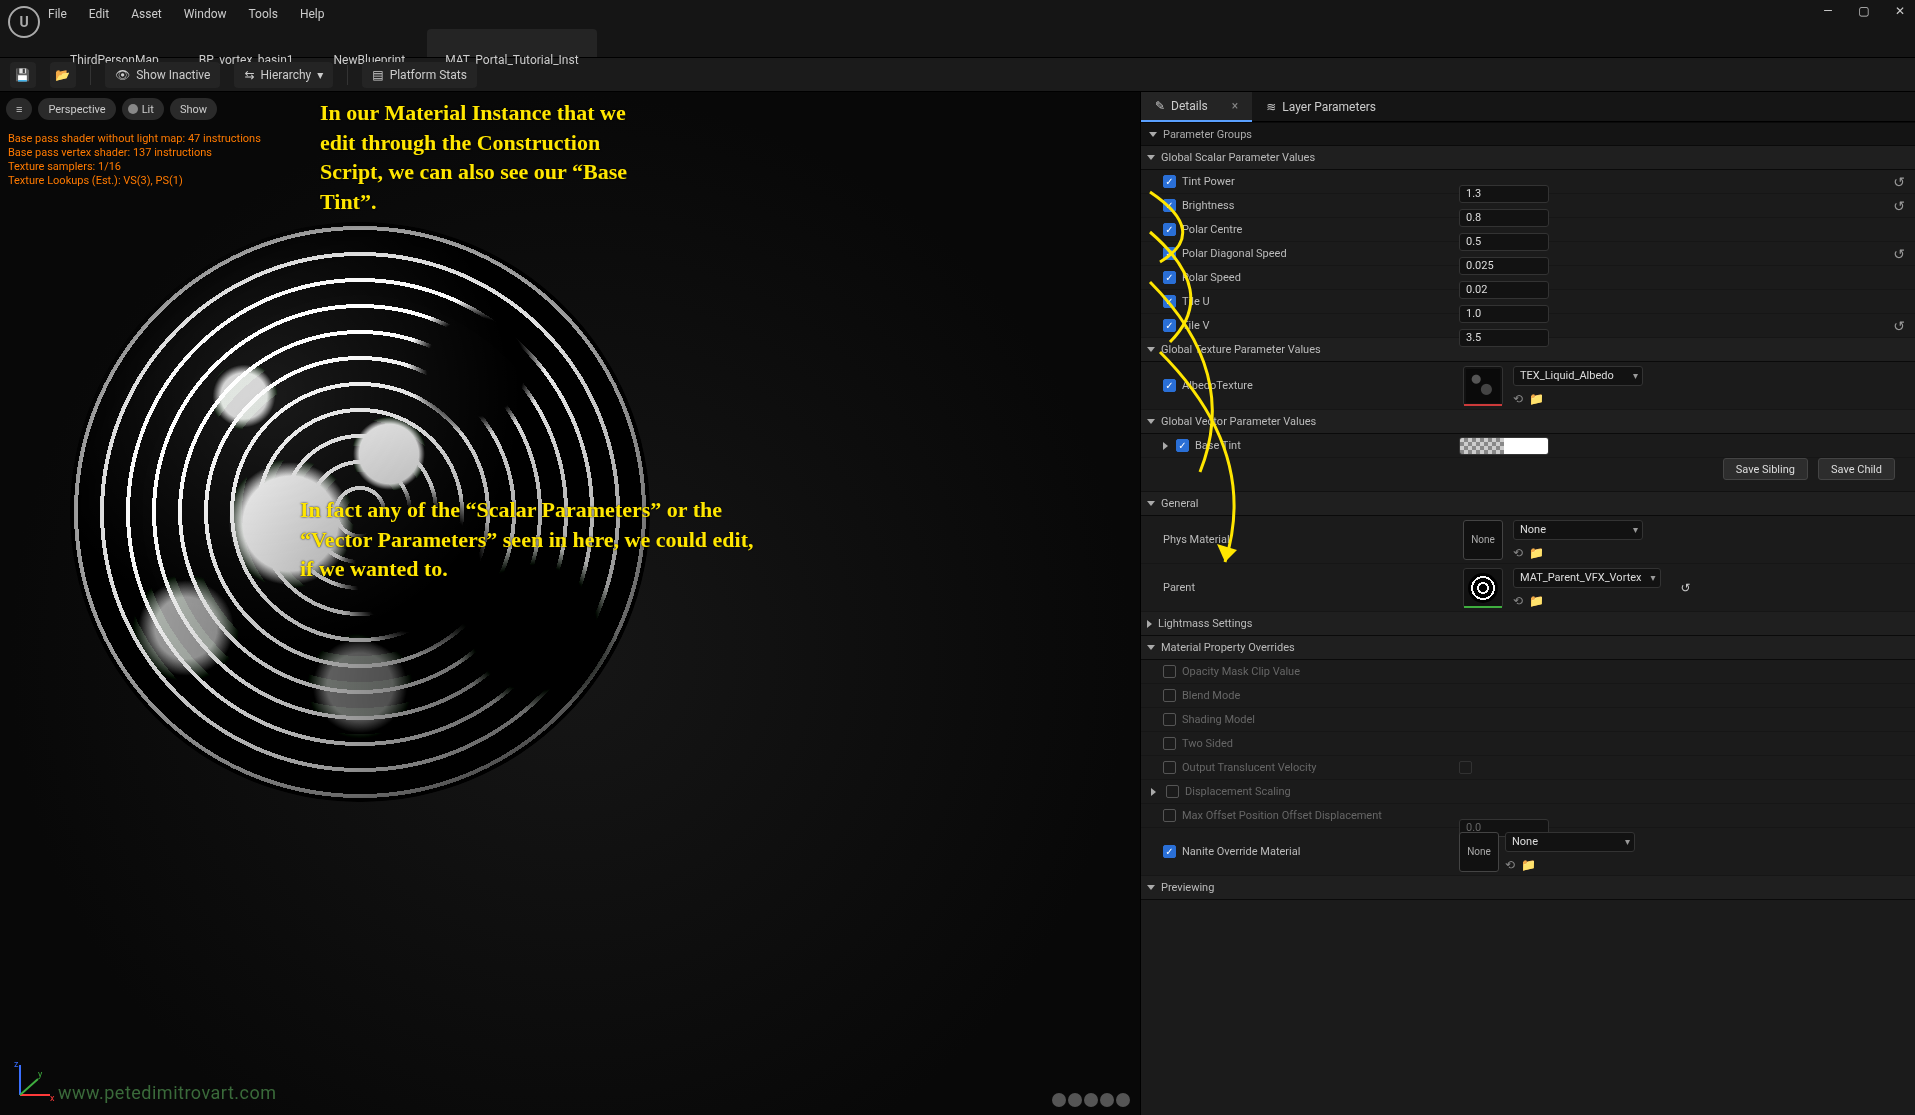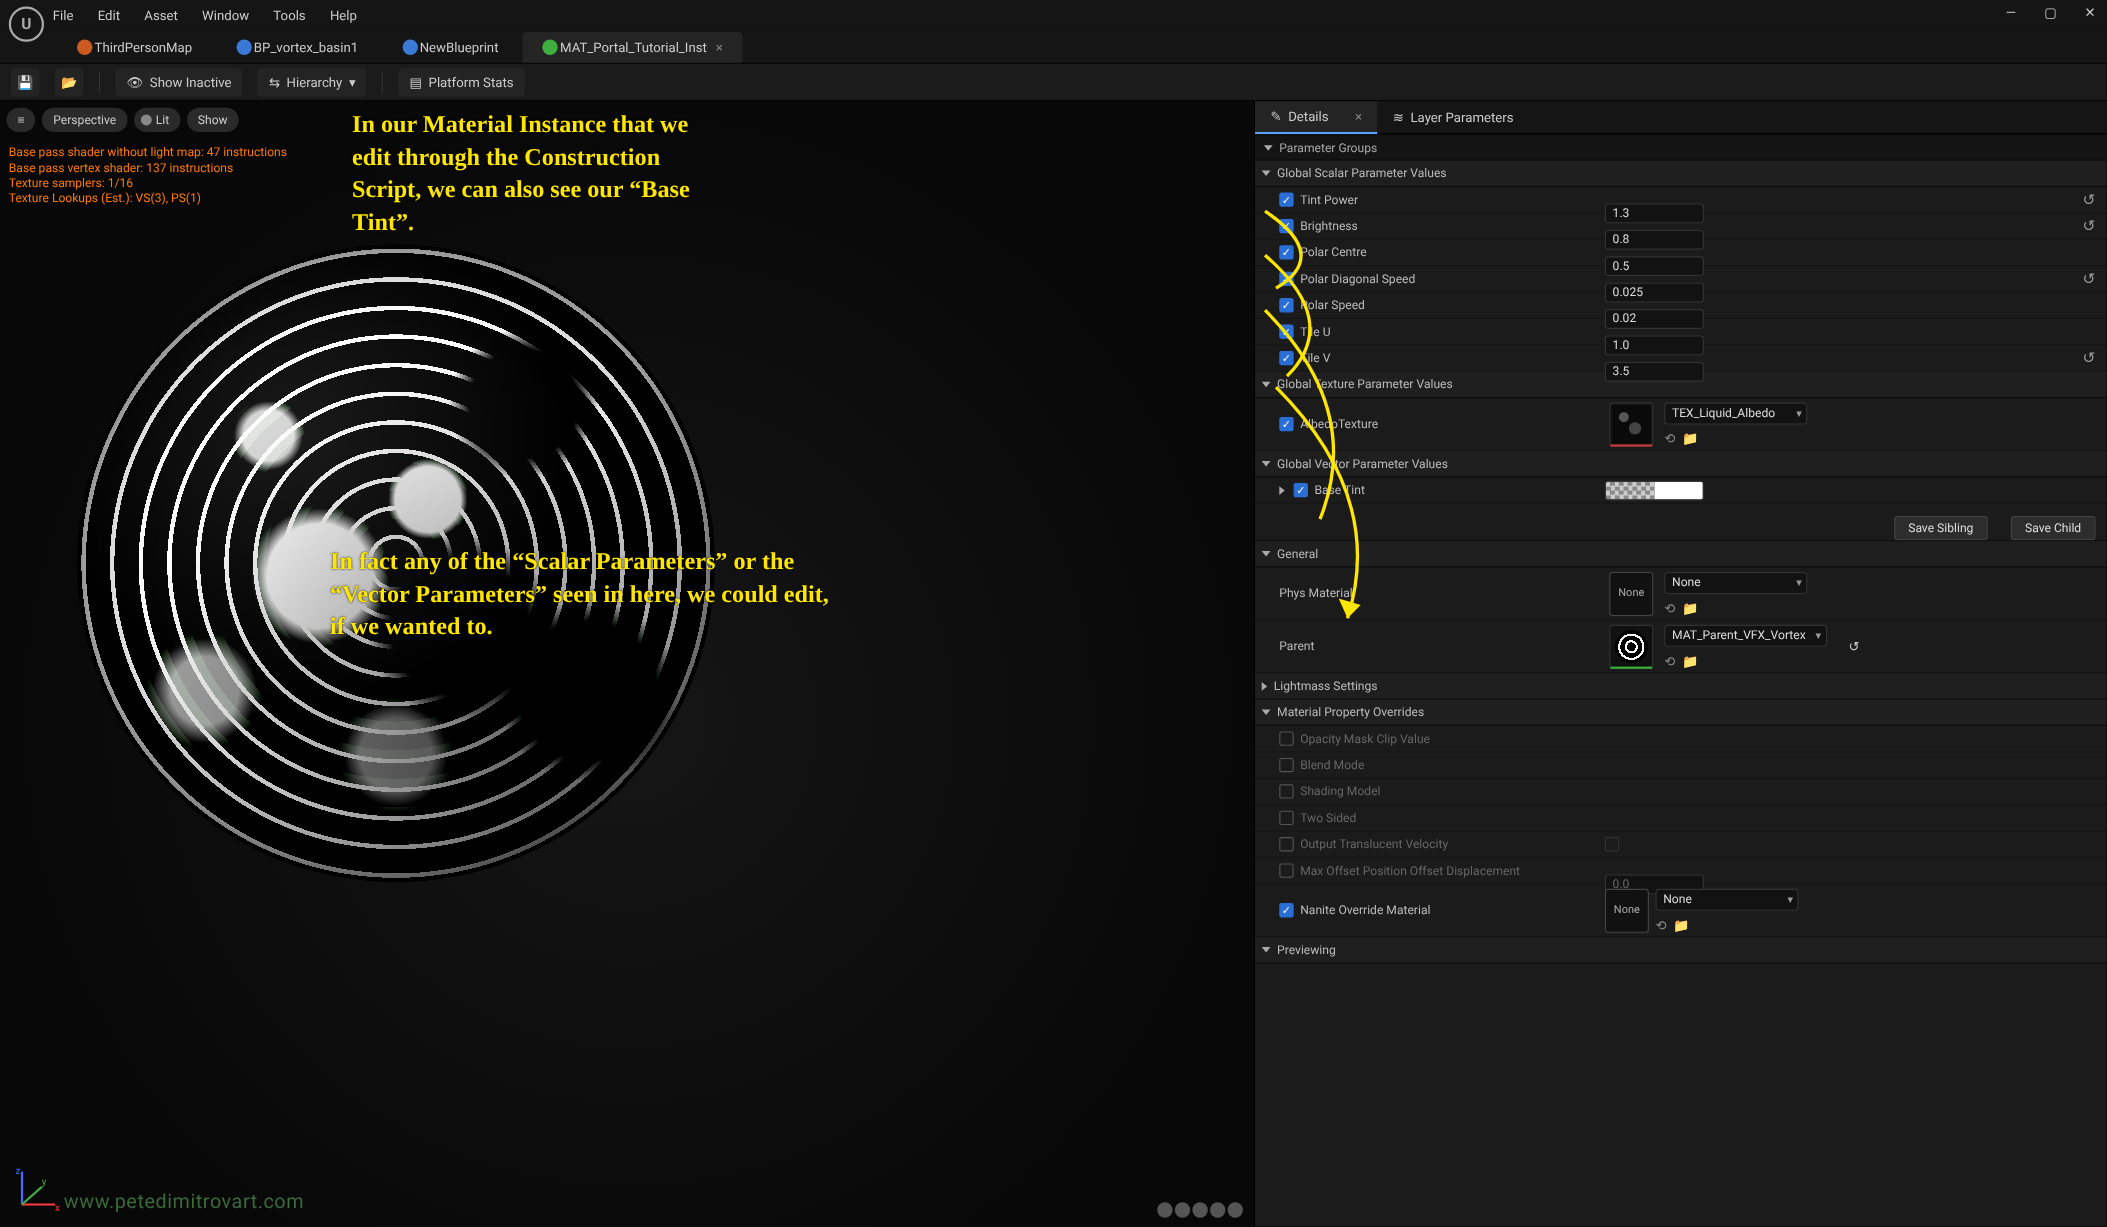--- a/index.html
+++ b/index.html
@@ -3,21 +3,21 @@
 <meta charset="utf-8">
 <style>
   * { box-sizing: border-box; margin:0; padding:0; font-family: "Segoe UI", "Roboto", sans-serif; }
   body { background:#0f0f0f; color:#c8c8c8; width:1915px; height:1115px; overflow:hidden; position:relative; font-size:12px; }
   .menubar { height:28px; background:#151515; display:flex; align-items:center; padding-left:48px; gap:22px; }
   .menubar .logo { position:absolute; left:8px; top:6px; width:32px; height:32px; border:2px solid #aaa; border-radius:50%; display:flex; align-items:center; justify-content:center; color:#aaa; font-weight:bold; font-size:14px;}
   .menubar span { color:#ccc; cursor:pointer; }
   .window-controls { position:absolute; right:6px; top:4px; display:flex; gap:18px; color:#ccc; }
   .window-controls span { width:18px; text-align:center; cursor:pointer;}
   .tabrow { height:30px; background:#151515; display:flex; align-items:flex-end; padding-left:52px; gap:0; border-bottom:1px solid #000;}
-  .tab { height:28px; padding:0 18px; display:flex; align-items:center; gap:2px; color:#ccc; cursor:pointer; border-radius:4px 4px 0 0; margin-right:4px;}
+  .tab { height:28px; padding:0 18px; display:flex; align-items:center; gap:24px; color:#ccc; cursor:pointer; border-radius:4px 4px 0 0; margin-right:4px;flex-direction:column;}
   .tab.active { background:#242424; }
   .tab .icon { width:14px; height:14px; border-radius:50%; }
   .tab .close { margin-left:6px; color:#888; }
   .toolbar { height:34px; background:#1b1b1b; display:flex; align-items:center; padding:0 10px; gap:14px; border-bottom:1px solid #000;}
   .tb-btn { height:26px; padding:0 10px; background:#242424; border-radius:4px; display:flex; align-items:center; gap:6px; cursor:pointer; color:#ccc;}
   .tb-icon { width:26px; height:26px; background:#242424; border-radius:4px; display:flex; align-items:center; justify-content:center; cursor:pointer; color:#ccc;}
   .main { display:flex; height:calc(1115px - 28px - 30px - 34px); }
   .viewport { flex:1; position:relative; background: radial-gradient(circle at 50% 55%, #161616 0%, #080808 70%); overflow:hidden;}
   .vp-toolbar { position:absolute; top:6px; left:6px; display:flex; gap:6px; z-index:5;}
   .vp-pill { height:22px; padding:0 10px; background:#2a2a2a; border-radius:11px; display:flex; align-items:center; color:#ccc; cursor:pointer; font-size:11px;}
@@ -82,21 +82,21 @@
     radial-gradient(circle at 30% 30%, #555 0 4px, transparent 5px),
     radial-gradient(circle at 60% 60%, #444 0 5px, transparent 6px),
     #0a0a0a;}
   .dd { height:20px; min-width:130px; background:#121212; border:1px solid #333; border-radius:3px; color:#ddd; padding:0 18px 0 6px; display:flex; align-items:center; font-size:11px; position:relative; cursor:pointer;}
   .dd::after { content:"▾"; position:absolute; right:4px; color:#999; font-size:10px;}
   .asset-icons { display:flex; gap:6px; color:#888; margin-top:4px;}
   .asset-col { display:flex; flex-direction:column; gap:2px;}
   .colorrow .swatch { width:90px; height:18px; border-radius:3px; overflow:hidden; display:flex; cursor:pointer; border:1px solid #333;}
   .sw-a { flex:1; background: repeating-conic-gradient(#888 0 25%, #ccc 0 50%) 0 0/8px 8px;}
   .sw-b { flex:1; background:#fff;}
-  .btnrow { height:34px; display:flex; align-items:flex-end; justify-content:flex-end; gap:21px; padding:0 10px; border-bottom:1px solid #111;}
+  .btnrow { height:34px; display:flex; align-items:flex-start; justify-content:flex-end; gap:10px; padding:0 20px; border-bottom:1px solid #111;}
   .btn { height:22px; padding:0 12px; background:#2d2d2d; border:1px solid #444; border-radius:3px; color:#ddd; display:flex; align-items:center; cursor:pointer; font-size:11px;}
   .tri { display:inline-block; width:0; height:0; border-left:4px solid transparent; border-right:4px solid transparent;}
   .tri.down { border-top:5px solid #aaa;}
   .tri.right { border-top:4px solid transparent; border-bottom:4px solid transparent; border-left:5px solid #aaa; border-right:none;}
   .cfgicons { display:flex; gap:4px; color:#aaa;}
   .cfgicons span { width:20px; height:20px; border:1px solid #333; border-radius:3px; display:flex; align-items:center; justify-content:center; cursor:pointer;}
 
   
   .svg-overlay { position:absolute; inset:0; pointer-events:none; z-index:7;}
 </style>
@@ -411,20 +411,28 @@
             <div class="spacer"></div>
           </div>
           <div class="row">
             <div class="lbl disabled">
               <span class="chk"></span>
               <span>Output Translucent Velocity</span>
             </div>
             <span class="chk" style="opacity:.4"></span>
             <div class="spacer"></div>
           </div>
+          <div class="row" style="padding-left: 10px;">
+            <div class="lbl disabled">
+              <span class="tri right" style="margin-right:4px"></span>
+              <span class="chk"></span>
+              <span>Displacement Scaling</span>
+            </div>
+            <div class="spacer"></div>
+          </div>
           <div class="row">
             <div class="lbl disabled">
               <span class="chk"></span>
               <span>Max Offset Position Offset Displacement</span>
             </div>
             <div class="val disabled">0.0</div>
             <div class="spacer"></div>
           </div>
         </div>
 

